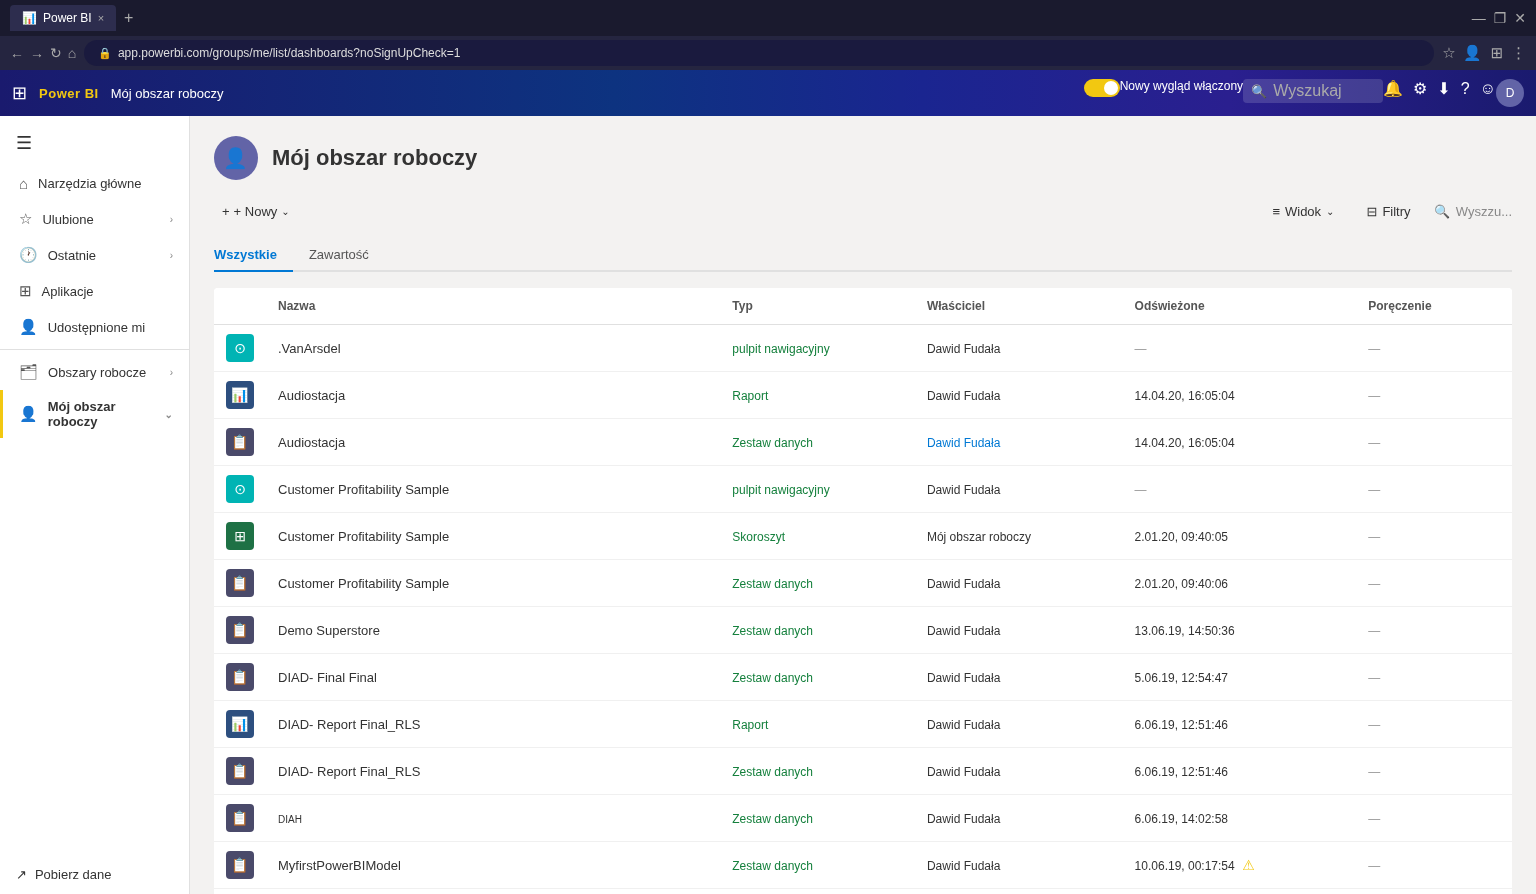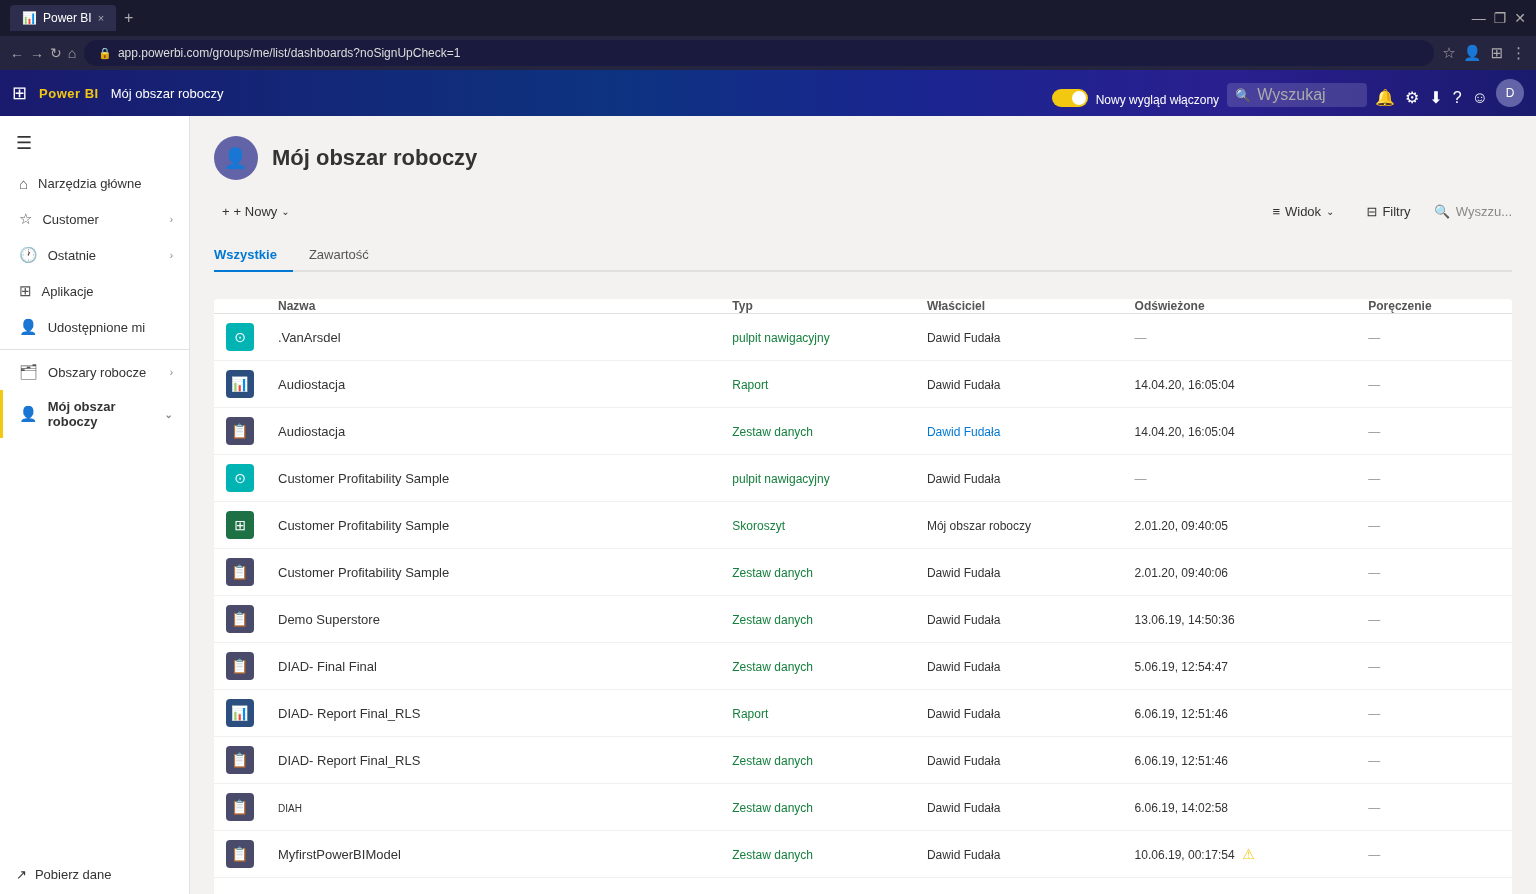--- a/index.html
+++ b/index.html
@@ -72,22 +72,21 @@
       align-items: center;
       padding: 0 12px;
       gap: 12px;
     }
     .pbi-grid-icon { color: #fff; font-size: 18px; cursor: pointer; }
     .pbi-logo { color: #f2c811; font-size: 13px; font-weight: 700; letter-spacing: 0.5px; }
     .pbi-workspace-label { color: #fff; font-size: 13px; }
     .pbi-toggle-area {
       margin-left: auto;
       display: flex;
-      align-items: flex-end;
-      gap: 8px;
+      align-items: flex-start;
     }
     .toggle-switch {
       width: 36px;
       height: 18px;
       background: #f2c811;
       border-radius: 9px;
       position: relative;
       cursor: pointer;
     }
     .toggle-switch::after {
@@ -230,21 +229,21 @@
       color: #888;
       font-size: 13px;
       cursor: pointer;
     }
 
     
     .tabs {
       display: flex;
       gap: 0;
       border-bottom: 2px solid #e0e0e0;
-      margin-bottom: 27px;
+      margin-bottom: 16px;
     }
     .tab {
       padding: 8px 16px 8px 0;
       margin-right: 16px;
       cursor: pointer;
       color: #555;
       font-size: 13px;
       border-bottom: 2px solid transparent;
       margin-bottom: -2px;
     }
@@ -257,21 +256,21 @@
     
     .data-table {
       width: 100%;
       border-collapse: collapse;
       background: #fff;
       border-radius: 4px;
       overflow: hidden;
     }
     .data-table th {
       text-align: left;
-      padding: 0 12px;
+      padding: 11px 12px;
       font-size: 12px;
       color: #555;
       font-weight: 600;
       border-bottom: 1px solid #e0e0e0;
       background: #fff;
     }
     .data-table td {
       padding: 9px 12px;
       font-size: 13px;
       color: #333;
@@ -365,21 +364,21 @@
 
   <div class="sidebar">
     <div class="sidebar-hamburger">☰</div>
 
     <div class="sidebar-item">
       <span class="sidebar-item-icon">⌂</span>
       <span>Narzędzia główne</span>
     </div>
     <div class="sidebar-item">
       <span class="sidebar-item-icon">☆</span>
-      <span>Customer</span>
+      <span>Ulubione</span>
       <span class="sidebar-item-chevron">›</span>
     </div>
     <div class="sidebar-item">
       <span class="sidebar-item-icon">🕐</span>
       <span>Ostatnie</span>
       <span class="sidebar-item-chevron">›</span>
     </div>
     <div class="sidebar-item">
       <span class="sidebar-item-icon">⊞</span>
       <span>Aplikacje</span>

